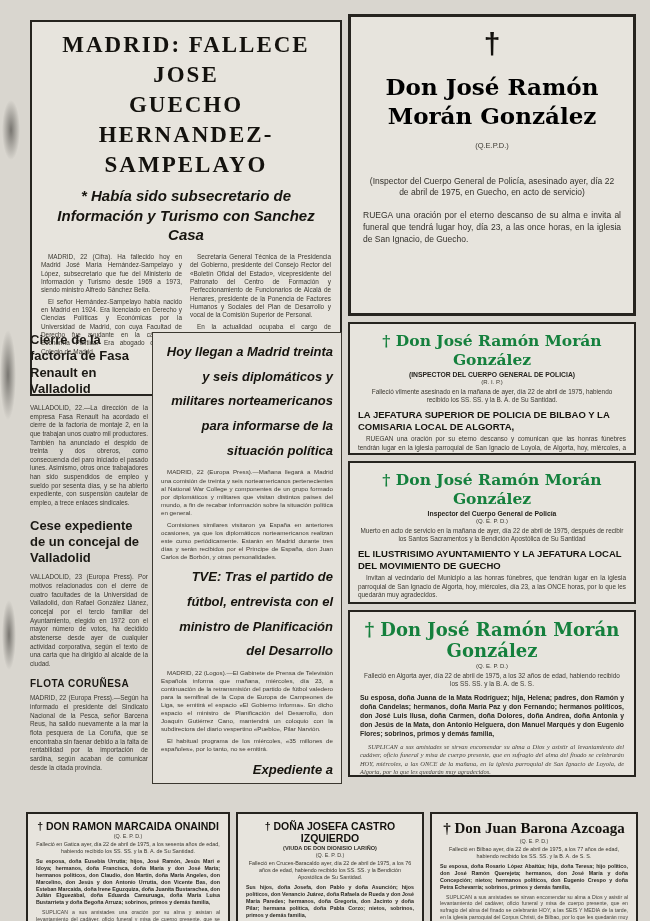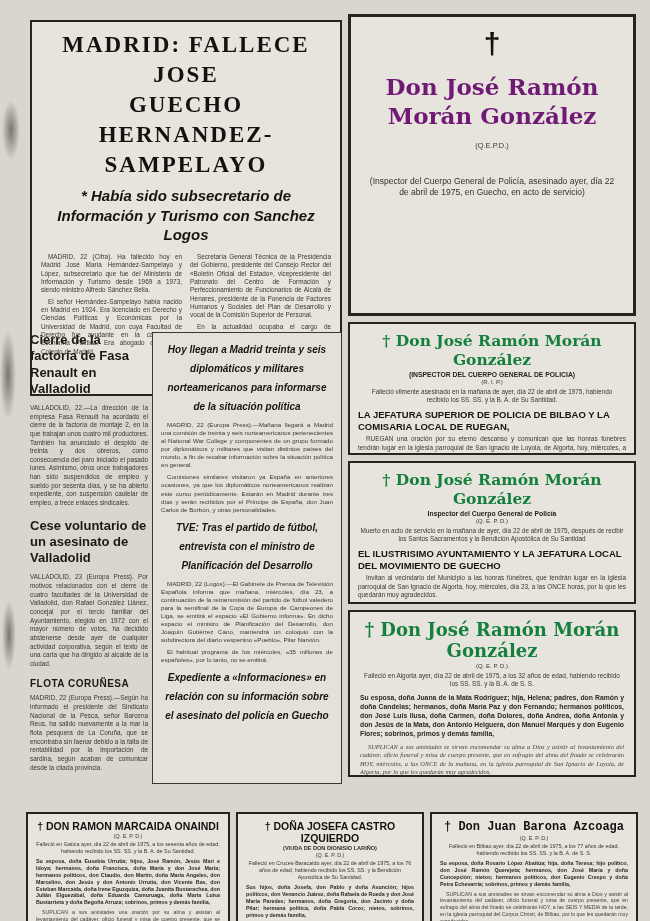--- a/index.html
+++ b/index.html
@@ -21,31 +21,31 @@
   .bodytext p{font-size:6.4px;line-height:1.3;text-align:justify;margin:0 0 3px;text-indent:7px;color:#3a372f;}
 
   
   .narrow-col{position:absolute;left:30px;top:332px;width:118px;height:452px;overflow:hidden;}
   .narrow-col h3{font-size:13px;line-height:1.25;margin:0 0 7px;color:#1b1914;font-weight:bold;}
   .narrow-col h4{font-size:10px;margin:10px 0 5px;font-weight:bold;letter-spacing:.5px;color:#1b1914;}
   .narrow-col p{font-size:6.4px;line-height:1.35;text-align:justify;margin:0 0 10px;color:#3a372f;}
 
   
   .mid-col{position:absolute;left:152px;top:332px;width:190px;height:452px;padding:7px 8px;}
-  .mid-col h3{font-style:italic;font-weight:bold;font-size:10px;line-height:1.9;
-              text-align:center;margin:0 0 5px;color:#17150f;}
+  .mid-col h3{font-style:italic;font-weight:bold;font-size:13px;line-height:1.9;
+              text-align:right;margin:0 0 5px;color:#17150f;}
   .mid-col p{font-size:6.2px;line-height:1.3;text-align:justify;margin:0 0 4px;text-indent:6px;color:#3a372f;}
 
   
   .right-col{position:absolute;left:348px;top:14px;width:288px;}
   .obit{margin-bottom:6px;padding:6px 8px;text-align:center;}
   .obit-main{height:302px;border-width:3px;padding-top:12px;}
   .obit-cross{font-size:30px;line-height:1;color:#14120e;font-weight:bold;}
   .obit-main .obit-name{font-family:"DejaVu Serif",serif;font-weight:bold;font-size:23px;
-                        line-height:1.25;color:#701a75;margin:14px 6px 10px;}
+                        line-height:1.25;color:#000000;margin:14px 6px 10px;}
   .obit-qepd{font-size:7.5px;color:#3a372f;margin:2px 0 26px;}
   .obit-detail{font-size:8.5px;color:#33302a;margin:8px 10px 12px;line-height:1.35;}
   .obit-org{font-weight:bold;font-size:13px;line-height:1.9;color:#17150f;margin:6px 2px;}
   .obit-body{font-size:8.5px;text-align:justify;line-height:1.4;margin:8px 4px 0;color:#33302a;}
 
   .obit-sm{height:133px;}
   .obit-sm2{height:143px;}
   .obit-name-sm{font-family:"DejaVu Serif",serif;font-weight:bold;font-size:15.5px;color:#15803d;margin:1px 0 2px;}
   .obit-sub{font-size:6.8px;font-weight:bold;color:#26241f;margin:1px 0;}
   .obit-rip{font-size:6px;color:#3a372f;margin:1px 0 3px;}
@@ -61,61 +61,61 @@
   .obit-plea{font-family:"Liberation Serif",serif;font-style:italic;font-size:6.4px;text-align:justify;
              line-height:1.35;margin:4px 2px;color:#44413a;text-indent:8px;}
 
   
   .bottom-row{position:absolute;left:26px;top:812px;width:612px;display:flex;gap:6px;}
   .bobit{padding:5px 7px;text-align:center;height:118px;}
   .bobit-1{width:204px;}
   .bobit-2{width:188px;}
   .bobit-3{width:208px;}
   .bobit .name{font-weight:bold;font-size:10.5px;color:#14120e;margin:1px 0;}
-  .bobit-3 .name{font-family:Liberation Mono, monospace;font-size:12px;}
+  .bobit-3 .name{font-family:Liberation Serif, serif;font-size:15px;}
   .bobit .sub{font-size:5.6px;font-weight:bold;color:#33302a;margin:1px 0;}
   .bobit .qepd{font-size:5.4px;color:#3a372f;margin:1px 0 2px;}
   .bobit .intro{font-size:5.4px;line-height:1.3;color:#3a372f;margin:2px 1px;}
   .bobit .kin{font-size:5.3px;font-weight:bold;text-align:justify;line-height:1.3;margin:3px 1px;color:#2a2822;}
   .bobit .plea{font-size:5.2px;text-align:justify;line-height:1.3;margin:3px 1px;color:#44413a;text-indent:6px;}
   .bobit .note{font-size:5.8px;font-weight:bold;text-align:right;margin:2px 1px 0;color:#26241f;}
 </style>
 </head>
 <body>
 
 <div class="page">
   <div class="artifact" style="left:2px;top:100px;width:18px;height:60px;"></div>
   <div class="artifact" style="left:0;top:330px;width:16px;height:90px;"></div>
   <div class="artifact" style="left:2px;top:600px;width:14px;height:70px;"></div>
 
   <div class="main-article box">
     <div class="main-headline">
       <div>MADRID: FALLECE JOSE</div>
       <div>GUECHO HERNANDEZ-SAMPELAYO</div>
     </div>
-    <div class="main-subtitle">* Había sido subsecretario de Información y Turismo con Sanchez Logos</div>
+    <div class="main-subtitle">* Había sido subsecretario de Información y Turismo con Sanchez Casa</div>
     <div class="two-col bodytext">
       <div class="col">
         <p>MADRID, 22 (Cifra). Ha fallecido hoy en Madrid José María Hernández-Sampelayo y López, subsecretario que fue del Ministerio de Información y Turismo desde 1969 a 1973, siendo ministro Alfredo Sánchez Bella.</p>
         <p>El señor Hernández-Sampelayo había nacido en Madrid en 1924. Era licenciado en Derecho y Ciencias Políticas y Económicas por la Universidad de Madrid, con cuya Facultad de Derecho fue ayudante en la cátedra de Economía Política. Era abogado del Ilustre Colegio de Madrid.</p>
 
       </div>
       <div class="col">
         <p>Secretaría General Técnica de la Presidencia del Gobierno, presidente del Consejo Rector del «Boletín Oficial del Estado», vicepresidente del Patronato del Centro de Formación y Perfeccionamiento de Funcionarios de Alcalá de Henares, presidente de la Ponencia de Factores Humanos y Sociales del Plan de Desarrollo y vocal de la Comisión Superior de Personal.</p>
         <p>En la actualidad ocupaba el cargo de secretario general de la Subsecretaría del Ministerio de Hacienda.</p>
         <p>El señor Hernández-Sampelayo se caracterizó siempre por su vocación de servicio y grandes cualidades humanas que le hicieron acreedor del afecto de cuantos le trataron a lo largo de su vida.</p>
 
       </div>
     </div>
   </div>
 
   <div class="narrow-col">
     <h3>Cierre de la factoría de Fasa Renault en Valladolid</h3>
     <p>VALLADOLID, 22.—La dirección de la empresa Fasa Renault ha acordado el cierre de la factoría de montaje 2, en la que trabajan unos cuatro mil productores. También ha anunciado el despido de treinta y dos obreros, como consecuencia del paro iniciado el pasado lunes. Asimismo, otros once trabajadores han sido suspendidos de empleo y sueldo por sesenta días, y se ha abierto expediente, con suspensión cautelar de empleo, a trece enlaces sindicales.</p>
-    <h3>Cese voluntario de un asesinato de Valladolid</h3>
+    <h3>Cese expediente de un concejal de Valladolid</h3>
     <p>VALLADOLID, 23 (Europa Press). Por motivos relacionados con el cierre de cuatro facultades de la Universidad de Valladolid, don Rafael González Llánez, concejal por el tercio familiar del Ayuntamiento, elegido en 1972 con el mayor número de votos, ha decidido abstenerse desde ayer de cualquier actividad corporativa, según el texto de una carta que ha dirigido al alcalde de la ciudad.</p>
     <h4>FLOTA CORUÑESA</h4>
     <p>MADRID, 22 (Europa Press).—Según ha informado el presidente del Sindicato Nacional de la Pesca, señor Barcena Reus, ha salido nuevamente a la mar la flota pesquera de La Coruña, que se encontraba sin faenar debido a la falta de rentabilidad por la importación de sardina, según acaban de comunicar desde la citada provincia.</p>
   </div>
 
   <div class="mid-col thinbox">
     <h3>Hoy llegan a Madrid treinta y seis diplomáticos y militares norteamericanos para informarse de la situación política</h3>
     <p>MADRID, 22 (Europa Press).—Mañana llegará a Madrid una comisión de treinta y seis norteamericanos pertenecientes al National War College y componentes de un grupo formado por diplomáticos y militares que visitan distintos países del mundo, a fin de recabar información sobre la situación política en general.</p>
     <p>Comisiones similares visitaron ya España en anteriores ocasiones, ya que los diplomáticos norteamericanos realizan este curso periódicamente. Estarán en Madrid durante tres días y serán recibidos por el Príncipe de España, don Juan Carlos de Borbón, y otras personalidades.</p>
     <h3>TVE: Tras el partido de fútbol, entrevista con el ministro de Planificación del Desarrollo</h3>
@@ -125,28 +125,29 @@
 
   </div>
 
   <div class="right-col">
 
     <div class="obit obit-main box">
       <div class="obit-cross">†</div>
       <div class="obit-name">Don José Ramón Morán González</div>
       <div class="obit-qepd">(Q.E.P.D.)</div>
       <div class="obit-detail">(Inspector del Cuerpo General de Policía, asesinado ayer, día 22 de abril de 1975, en Guecho, en acto de servicio)</div>
+      <div class="obit-body">RUEGA una oración por el eterno descanso de su alma e invita al funeral que tendrá lugar hoy, día 23, a las once horas, en la iglesia de San Ignacio, de Guecho.</div>
     </div>
 
     <div class="obit obit-sm box">
       <div class="obit-name-sm">† Don José Ramón Morán González</div>
       <div class="obit-sub">(INSPECTOR DEL CUERPO GENERAL DE POLICIA)</div>
       <div class="obit-rip">(R. I. P.)</div>
       <div class="obit-intro">Falleció vilmente asesinado en la mañana de ayer, día 22 de abril de 1975, habiendo recibido los SS. SS. y la B. A. de Su Santidad.</div>
-      <div class="obit-org-sm">LA JEFATURA SUPERIOR DE POLICIA DE BILBAO Y LA COMISARIA LOCAL DE RUEGAN,</div>
+      <div class="obit-org-sm">LA JEFATURA SUPERIOR DE POLICIA DE BILBAO Y LA COMISARIA LOCAL DE ALGORTA,</div>
       <div class="obit-body-sm">RUEGAN una oración por su eterno descanso y comunican que las honras fúnebres tendrán lugar en la iglesia parroquial de San Ignacio de Loyola, de Algorta, hoy, miércoles, a las ONCE de la mañana.</div>
 
     </div>
 
     <div class="obit obit-sm2 box">
       <div class="obit-name-sm">† Don José Ramón Morán González</div>
       <div class="obit-sub">Inspector del Cuerpo General de Policía</div>
       <div class="obit-rip">(Q. E. P. D.)</div>
       <div class="obit-intro">Muerto en acto de servicio en la mañana de ayer, día 22 de abril de 1975, después de recibir los Santos Sacramentos y la Bendición Apostólica de Su Santidad</div>
       <div class="obit-org-sm obit-org-c">EL ILUSTRISIMO AYUNTAMIENTO Y LA JEFATURA LOCAL DEL MOVIMIENTO DE GUECHO</div>

